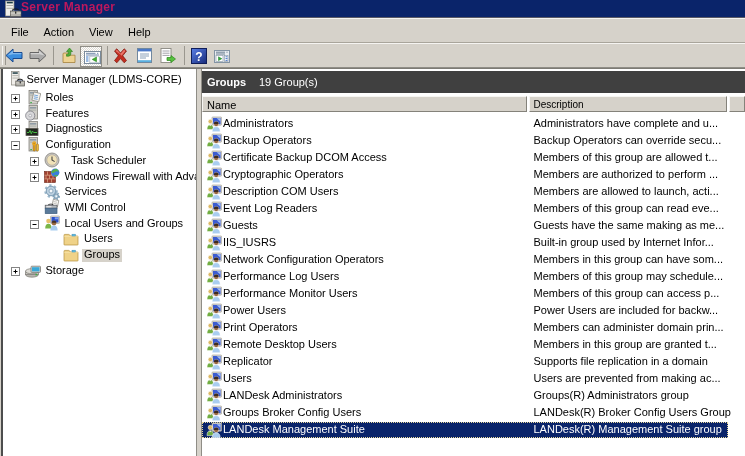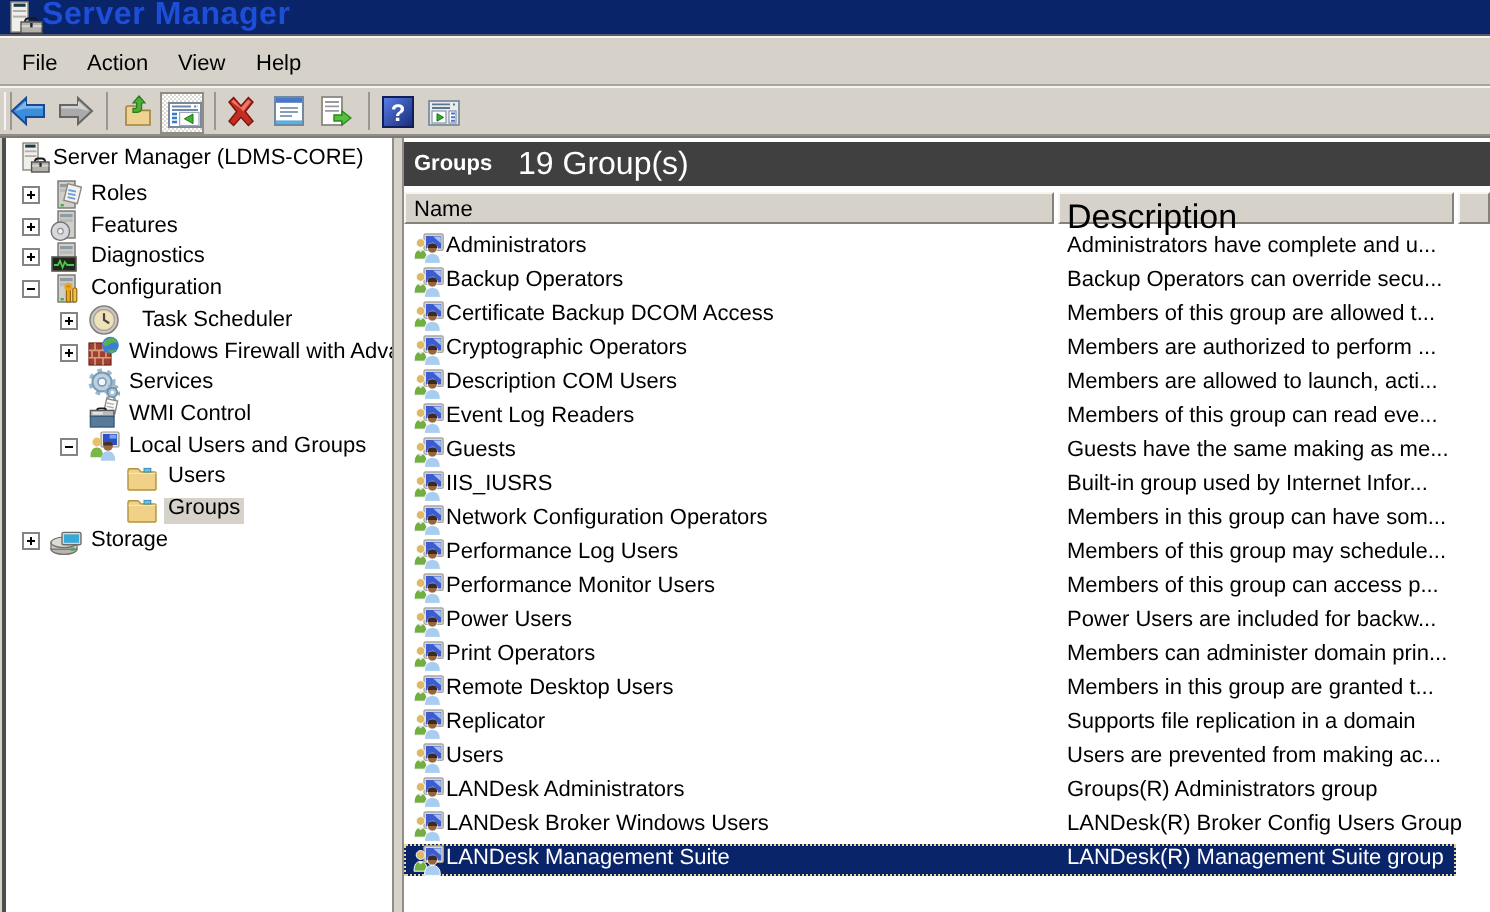--- a/index.html
+++ b/index.html
@@ -5,21 +5,21 @@
       <rect x="3.5" y="1" width="8.5" height="15" fill="#f0eeea" stroke="#8a887f" stroke-width="0.7"></rect>
       <rect x="4.8" y="1.8" width="6" height="1.6" fill="#1e3c44"></rect>
       <rect x="4.5" y="5" width="6.6" height="1" fill="#b0aea6"></rect>
       <rect x="4.5" y="7.8" width="6.6" height="1" fill="#b0aea6"></rect>
       <path d="M10 11 Q10 8.6 12.5 8.6 L14.5 8.6 Q17 8.6 17 11 L16 11 Q16 9.6 14.5 9.6 L12.5 9.6 Q11 9.6 11 11 Z" fill="#181818"></path>
       <path d="M10.2 10.6 L16.8 10.6 L16.8 11.8 L10.2 11.8 Z" fill="#3c64b4"></path>
       <rect x="8.5" y="11" width="10.5" height="5.5" fill="#b4b2ac" stroke="#55534d" stroke-width="0.7"></rect>
       <rect x="8.8" y="12.6" width="10" height="1" fill="#d8d6d0"></rect>
       <rect x="13.1" y="11.5" width="1.2" height="2.2" fill="#222"></rect>
     </svg></div>
-<div class="abs" style="left:21px;top:0px;width:300px;height:15px;line-height:15px;font-size:16px;font-weight:bold;color:#1d4ed8;letter-spacing:0.3px">Server Manager</div>
+<div class="abs" style="left:21px;top:0px;width:300px;height:15px;line-height:15px;font-size:12px;font-weight:bold;color:#be185d;letter-spacing:0.3px">Server Manager</div>
 <div class="abs" style="left:0;top:17px;width:745px;height:1px;background:#5a5a66"></div>
 <div class="abs" style="left:0;top:18px;width:745px;height:25px;background:#d6d2ca;border-top:1px solid #f5f4f1;border-bottom:1px solid #a9a59b;box-sizing:border-box"></div>
 <div class="abs" style="left:11px;top:26px;font-size:11px">File</div>
 <div class="abs" style="left:43.5px;top:26px;font-size:11px">Action</div>
 <div class="abs" style="left:89px;top:26px;font-size:11px">View</div>
 <div class="abs" style="left:128px;top:26px;font-size:11px">Help</div>
 <div class="abs" style="left:0;top:43px;width:745px;height:25px;background:#d6d2ca;border-top:1px solid #f5f4f1;border-bottom:1px solid #8f8d86;box-sizing:border-box"></div>
 <div class="abs" style="left:1.5px;top:46px;width:2px;height:19px;border-left:1px solid #f5f4f1;border-right:1px solid #9a978f"></div>
 <div class="abs" style="left:4.5px;top:48px"><svg width="18" height="15" viewBox="0 0 18 15">
       <path d="M8 1 L8 4.5 L17 4.5 L17 10.5 L8 10.5 L8 14 L1 7.5 Z" fill="#3b8ede" stroke="#1a4a90" stroke-width="1"></path>
@@ -231,25 +231,25 @@
       <rect x="6" y="4.2" width="9.5" height="6.2" rx="0.8" fill="#d8d6d0" stroke="#6f6d67" stroke-width="0.7"></rect>
       <rect x="7" y="5.2" width="7.5" height="4.2" fill="#38a8d8"></rect>
     </svg></div>
 <div class="abs" style="left:45.5px;top:263.7px;height:13px;line-height:13px;white-space:nowrap">Storage</div>
 <div class="abs" style="left:196px;top:69px;width:1px;height:387px;background:#8f8d86"></div>
 <div class="abs" style="left:197px;top:69px;width:4px;height:387px;background:#d6d2ca"></div>
 <div class="abs" style="left:201px;top:69px;width:1px;height:387px;background:#8f8d86"></div>
 <div class="abs" style="left:202px;top:69px;width:543px;height:387px;background:#fff;overflow:hidden"></div>
 <div class="abs" style="left:202px;top:70.8px;width:543px;height:22.5px;background:#404040"></div>
 <div class="abs" style="left:207px;top:76px;height:13px;line-height:13px;font-size:11px;font-weight:bold;color:#fff">Groups</div>
-<div class="abs" style="left:259px;top:76px;height:13px;line-height:13px;font-size:16px;color:#fff">19 Group(s)</div>
+<div class="abs" style="left:259px;top:76px;height:13px;line-height:13px;font-size:11px;color:#fff">19 Group(s)</div>
 <div class="abs" style="left:202px;top:96px;width:325px;height:16px;background:#d6d2ca;border-top:1px solid #f7f6f3;border-left:1px solid #f7f6f3;border-right:1px solid #84827a;border-bottom:1px solid #84827a;box-sizing:border-box"></div>
 <div class="abs" style="left:207px;top:98.5px;font-size:11px">Name</div>
 <div class="abs" style="left:528.5px;top:96px;width:198.5px;height:16px;background:#d6d2ca;border-top:1px solid #f7f6f3;border-left:1px solid #f7f6f3;border-right:1px solid #84827a;border-bottom:1px solid #84827a;box-sizing:border-box"></div>
-<div class="abs" style="left:533.5px;top:98.5px;font-size:17px">Description</div>
+<div class="abs" style="left:533.5px;top:98.5px;font-size:10px">Description</div>
 <div class="abs" style="left:728.5px;top:96px;width:16.5px;height:16px;background:#d6d2ca;border-top:1px solid #f7f6f3;border-left:1px solid #f7f6f3;border-right:1px solid #84827a;border-bottom:1px solid #84827a;box-sizing:border-box"></div>
 <div class="abs" style="left:205.5px;top:115.7px;width:16px;height:16px"><svg width="16" height="16" viewBox="0 0 16 16">
       <rect x="6" y="1" width="9.6" height="8.2" rx="0.8" fill="#d8d6d0" stroke="#a8a69e" stroke-width="0.7"></rect>
       <rect x="7" y="2" width="7.6" height="6.2" fill="#3c5cd0"></rect>
       <path d="M10.6 2.2 L14.4 2.2 L14.4 5.6 Z" fill="#a8c2f2"></path>
       <circle cx="4.3" cy="5.5" r="2.2" fill="#ddb965" stroke="#fff" stroke-width="0.5"></circle>
       <path d="M1 13.6 Q1 8.7 4.3 8.7 Q7.6 8.7 7.6 13.6 Z" fill="#72ae42" stroke="#fff" stroke-width="0.5"></path>
       <path d="M3.2 9.1 L4.3 10.3 L5.4 9.1 L4.9 8.7 L3.7 8.7 Z" fill="#e8e8e4"></path>
       <circle cx="10.2" cy="8.1" r="2.5" fill="#96653e" stroke="#fff" stroke-width="0.5"></circle>
       <path d="M7.7 8 Q7.8 5.5 10.2 5.6 Q12.7 5.5 12.7 8 Z" fill="#3a2c24"></path>
@@ -469,21 +469,21 @@
       <rect x="6" y="1" width="9.6" height="8.2" rx="0.8" fill="#d8d6d0" stroke="#a8a69e" stroke-width="0.7"></rect>
       <rect x="7" y="2" width="7.6" height="6.2" fill="#3c5cd0"></rect>
       <path d="M10.6 2.2 L14.4 2.2 L14.4 5.6 Z" fill="#a8c2f2"></path>
       <circle cx="4.3" cy="5.5" r="2.2" fill="#ddb965" stroke="#fff" stroke-width="0.5"></circle>
       <path d="M1 13.6 Q1 8.7 4.3 8.7 Q7.6 8.7 7.6 13.6 Z" fill="#72ae42" stroke="#fff" stroke-width="0.5"></path>
       <path d="M3.2 9.1 L4.3 10.3 L5.4 9.1 L4.9 8.7 L3.7 8.7 Z" fill="#e8e8e4"></path>
       <circle cx="10.2" cy="8.1" r="2.5" fill="#96653e" stroke="#fff" stroke-width="0.5"></circle>
       <path d="M7.7 8 Q7.8 5.5 10.2 5.6 Q12.7 5.5 12.7 8 Z" fill="#3a2c24"></path>
       <path d="M6.2 15.7 Q6.2 10.7 10.2 10.7 Q14.2 10.7 14.2 15.7 Z" fill="#a9cdf0" stroke="#fff" stroke-width="0.5"></path>
     </svg></div>
-<div class="abs" style="left:223px;top:406.2px;height:13px;line-height:13px;white-space:nowrap;color:#000">LANDesk Broker Windows Users</div>
+<div class="abs" style="left:223px;top:406.2px;height:13px;line-height:13px;white-space:nowrap;color:#000">Groups Broker Config Users</div>
 <div class="abs" style="left:533.5px;top:406.2px;height:13px;line-height:13px;white-space:nowrap;color:#000">LANDesk(R) Broker Config Users Group</div>
 <div class="abs" style="left:202px;top:421.7px;width:526px;height:16.5px;background:#0a246a;outline:1px dotted #e8d89a;outline-offset:-1px"></div>
 <div class="abs" style="left:205.5px;top:421.7px;width:16px;height:16px"><svg width="16" height="16" viewBox="0 0 16 16">
       <rect x="6" y="1" width="9.6" height="8.2" rx="0.8" fill="#d8d6d0" stroke="#a8a69e" stroke-width="0.7"></rect>
       <rect x="7" y="2" width="7.6" height="6.2" fill="#3c5cd0"></rect>
       <path d="M10.6 2.2 L14.4 2.2 L14.4 5.6 Z" fill="#a8c2f2"></path>
       <circle cx="4.3" cy="5.5" r="2.2" fill="#ddb965" stroke="#fff" stroke-width="0.5"></circle>
       <path d="M1 13.6 Q1 8.7 4.3 8.7 Q7.6 8.7 7.6 13.6 Z" fill="#72ae42" stroke="#fff" stroke-width="0.5"></path>
       <path d="M3.2 9.1 L4.3 10.3 L5.4 9.1 L4.9 8.7 L3.7 8.7 Z" fill="#e8e8e4"></path>
       <circle cx="10.2" cy="8.1" r="2.5" fill="#96653e" stroke="#fff" stroke-width="0.5"></circle>

